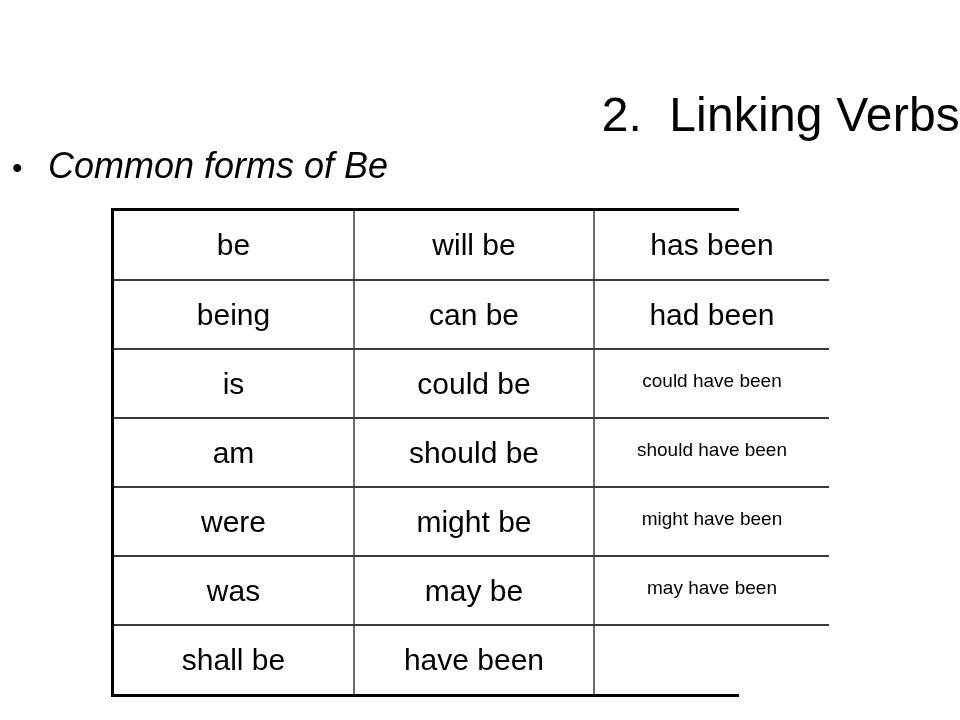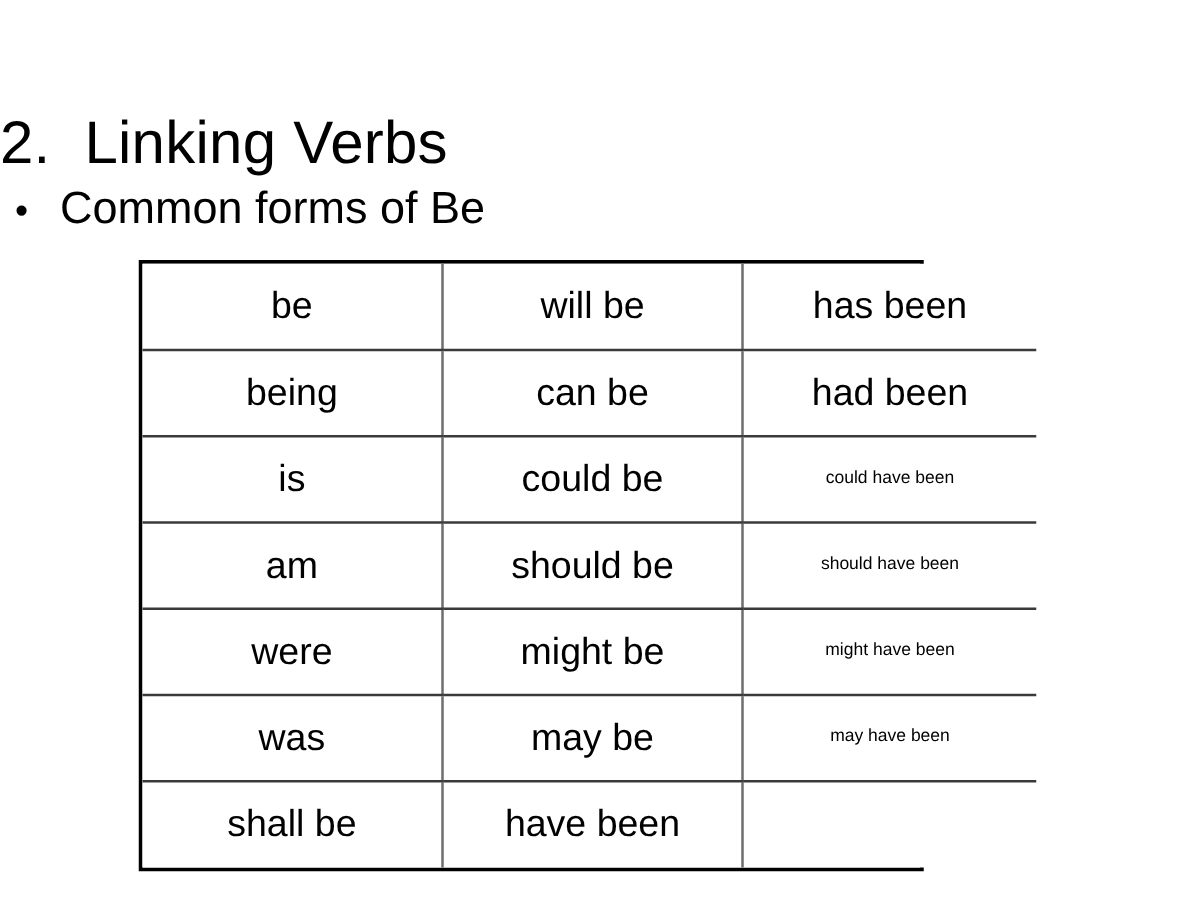--- a/index.html
+++ b/index.html
@@ -23,21 +23,21 @@
     height: 720px;
     box-sizing: border-box;
   }
 
   
   .slide-title {
     position: absolute;
     left: 0;
     top: 54px;
     width: 960px;
-    text-align: left;
+    text-align: right;
     font-size: 48px;
     line-height: 58px;
     font-weight: normal;
     letter-spacing: 0.2px;
     white-space: pre;
     color: #000000;
   }
 
   
   .bullet-row {
@@ -53,20 +53,21 @@
     width: 36px;
     display: inline-block;
     text-align: left;
     color: #000000;
   }
   .bullet-text {
     font-size: 36px;
     line-height: 46px;
     color: #000000;
     white-space: pre;
+    font-style: italic;
   }
 
   
   .verb-table-wrap {
     position: absolute;
     left: 111px;
     top: 208px;
     width: 628px;
     height: 489px;
     box-sizing: border-box;
@@ -99,21 +100,21 @@
     box-sizing: border-box;
   }
   table.verb-table tr:last-child td {
     border-bottom: none;
     text-align: center;
   }
   table.verb-table td:last-child {
     border-right: none;
   }
   table.verb-table td.small {
-    font-size: 14px;
+    font-size: 19px;
     line-height: 22px;
     vertical-align: middle;
     padding-bottom: 6px;
   }
   table.verb-table td.empty {
     font-size: 0;
   }
 </style>
 </head>
 <body>

